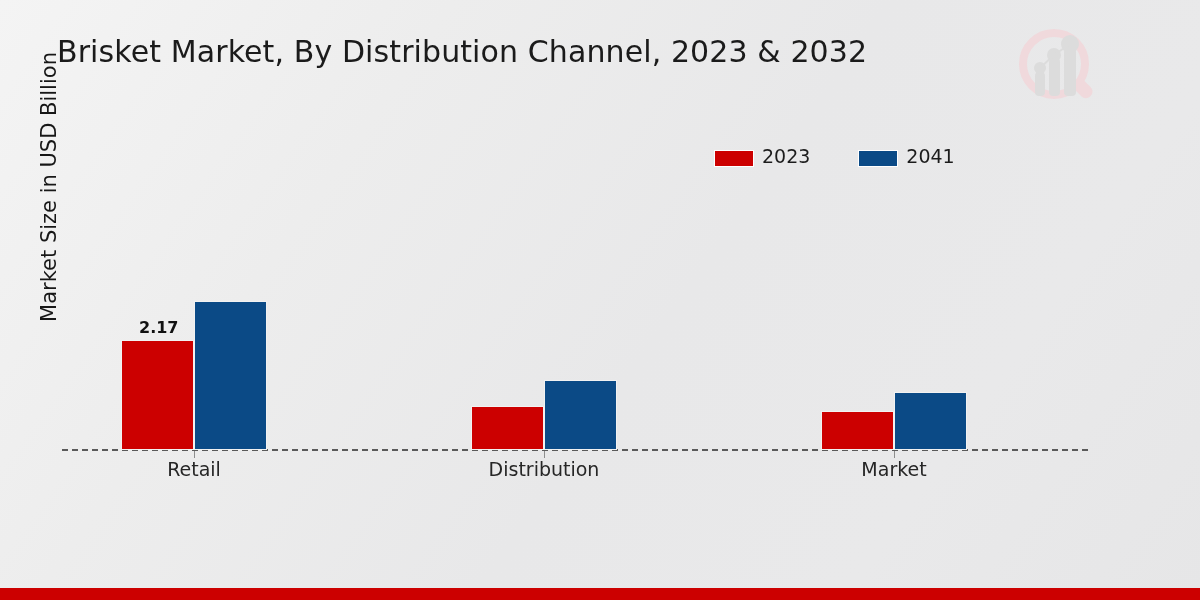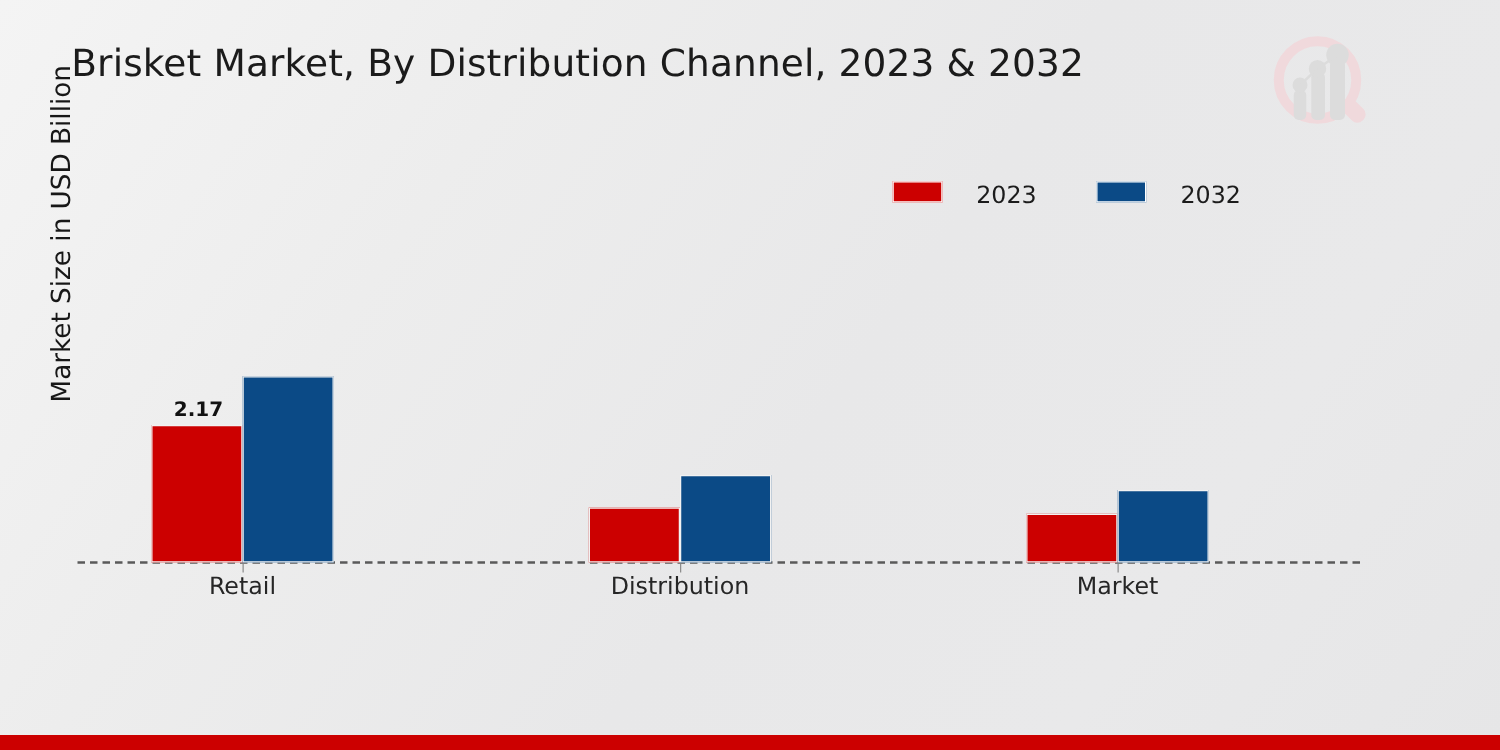--- a/index.html
+++ b/index.html
@@ -63,22 +63,22 @@
   #legend {
     position: absolute;
     left: 714px;
     top: 145px;
     display: flex;
     align-items: center;
     gap: 48px;
   }
   .legend-item {
     display: flex;
-    align-items: flex-start;
-    gap: 27px;
+    align-items: flex-end;
+    gap: 8px;
   }
   .legend-swatch {
     width: 40px;
     height: 17px;
     border: 1px solid #ffffff;
     box-sizing: border-box;
   }
   .legend-label {
     font-size: 19px;
     color: #1c1c1c;
@@ -176,21 +176,21 @@
 
   <div id="y-axis-title">Market Size in USD Billion</div>
 
   <div id="legend">
     <div class="legend-item">
       <span class="legend-swatch" style="background:#cc0000"></span>
       <span class="legend-label">2023</span>
     </div>
     <div class="legend-item">
       <span class="legend-swatch" style="background:#0b4a86"></span>
-      <span class="legend-label">2032</span>
+      <span class="legend-label">2041</span>
     </div>
   </div>
 
   <div id="plot">
     <div id="baseline"></div>
   <div class="bar series-0" style="left: 121px; top: 340px; width: 73px; height: 110px;"></div>
       <div class="bar-value-label" style="left: 139px; top: 318px;">2.17</div>
       <div class="bar series-1" style="left: 194px; top: 301px; width: 73px; height: 149px;"></div>
       <div class="tick-mark" style="left: 194px;"></div>
       <div class="category-label" style="left: 194px;">Retail</div>

